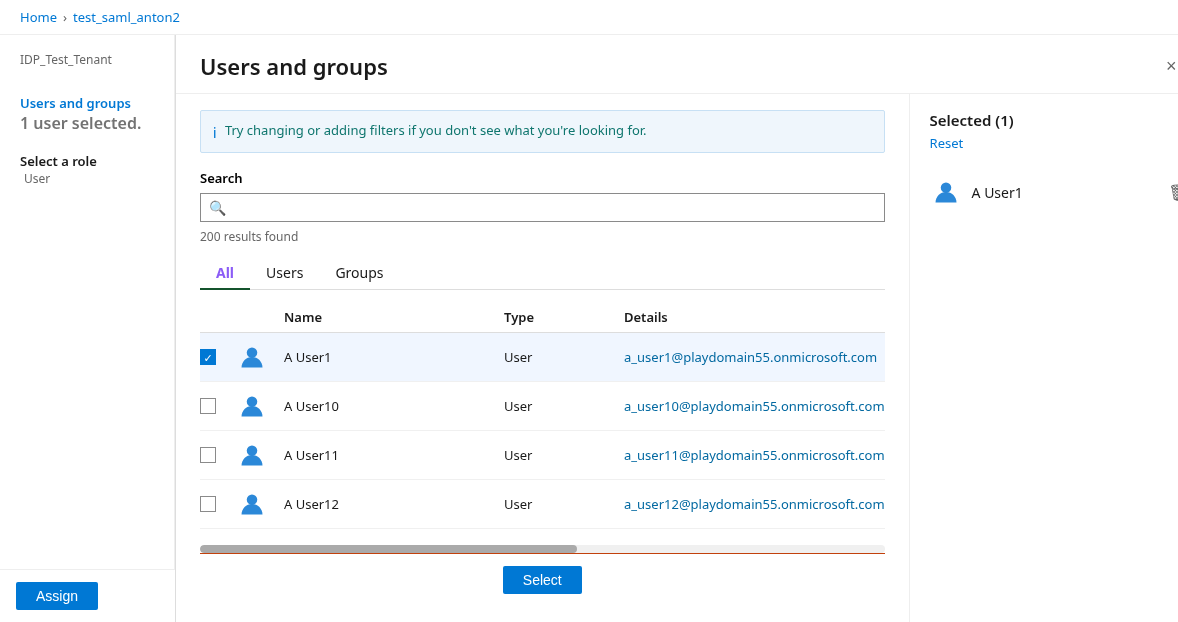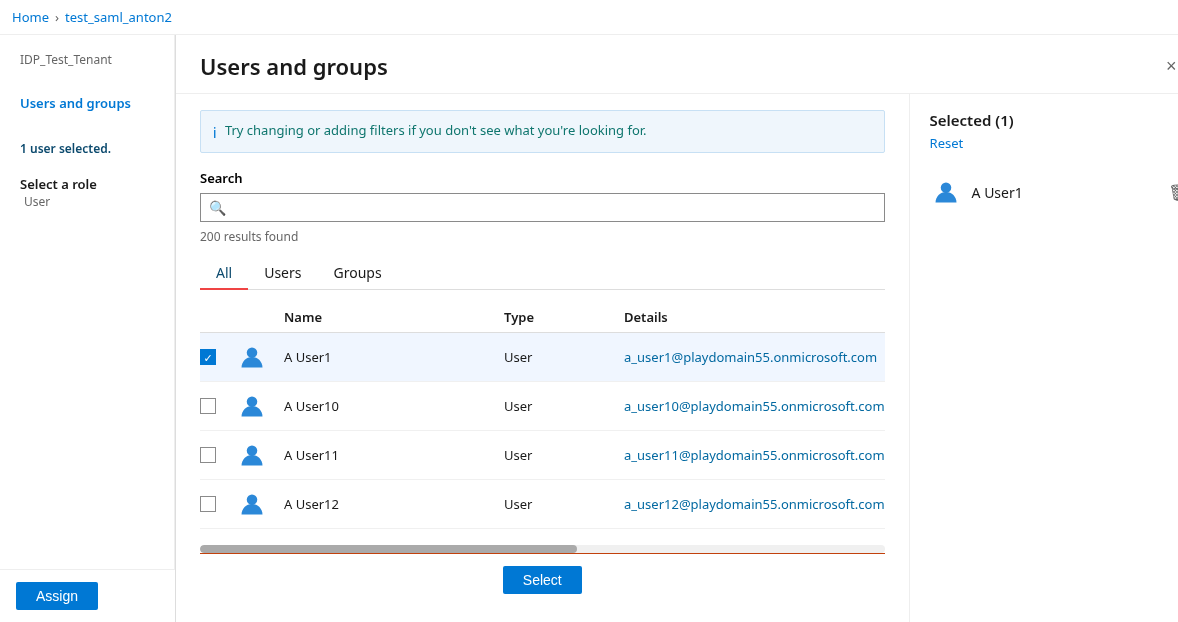--- a/index.html
+++ b/index.html
@@ -12,21 +12,21 @@
       background: #fff;
       overflow: hidden;
       display: flex;
       flex-direction: column;
     }
 
     
     .breadcrumb {
       display: flex;
       align-items: center;
-      padding: 8px 12px;
+      padding: 8px 20px;
       font-size: 13px;
       color: #0078d4;
       background: #fff;
       border-bottom: 1px solid #eee;
     }
     .breadcrumb .sep { color: #666; margin: 0 6px; }
 
     
     .main-content {
       display: flex;
@@ -53,23 +53,22 @@
       color: #666;
       margin-bottom: 20px;
     }
     .nav-item {
       font-size: 13px;
       padding: 6px 0;
       color: #0078d4;
       font-weight: 600;
     }
     .nav-item .sub {
-      font-size: 12px;
-      color: #0c4a6e;
-      margin-top: 28px;
+      font-size: 16px;
+      color: #737373;
     }
     .nav-section {
       margin-top: 8px;
       font-size: 13px;
       color: #1a1a1a;
       font-weight: 600;
     }
     .nav-section .sub {
       font-size: 12px;
       color: #666;
@@ -192,23 +191,23 @@
     }
     .tab {
       padding: 6px 16px;
       font-size: 14px;
       cursor: pointer;
       color: #1a1a1a;
       border-bottom: 2px solid transparent;
       margin-bottom: -1px;
     }
     .tab.active {
-      color: #0c4a6e;
-      border-bottom: 2px solid #ef4444;
-      font-weight: 400;
+      color: #8b5cf6;
+      border-bottom: 2px solid #14532d;
+      font-weight: 700;
     }
 
     
     .user-table {
       flex: 1;
       overflow-y: auto;
     }
     .table-header {
       display: grid;
       grid-template-columns: 36px 48px 220px 120px 1fr;

